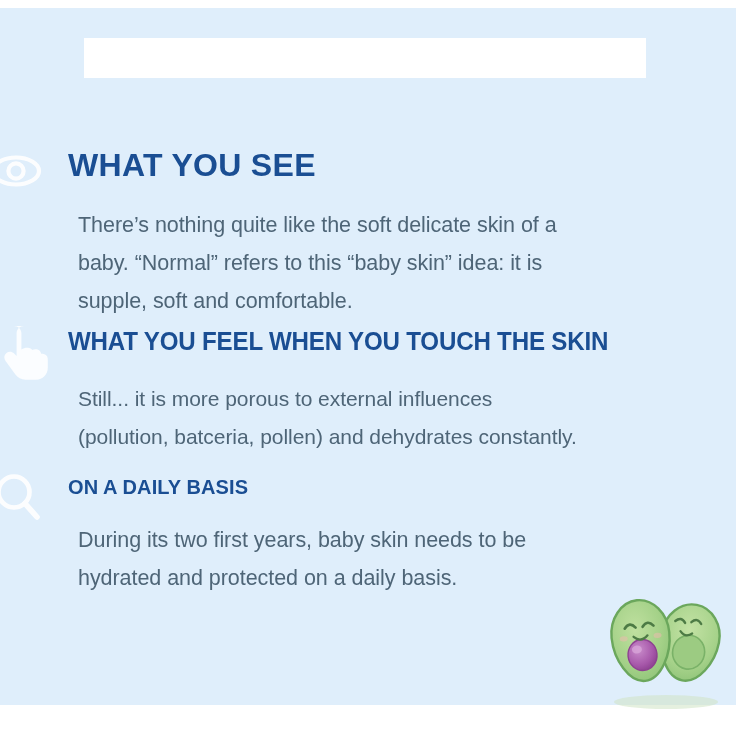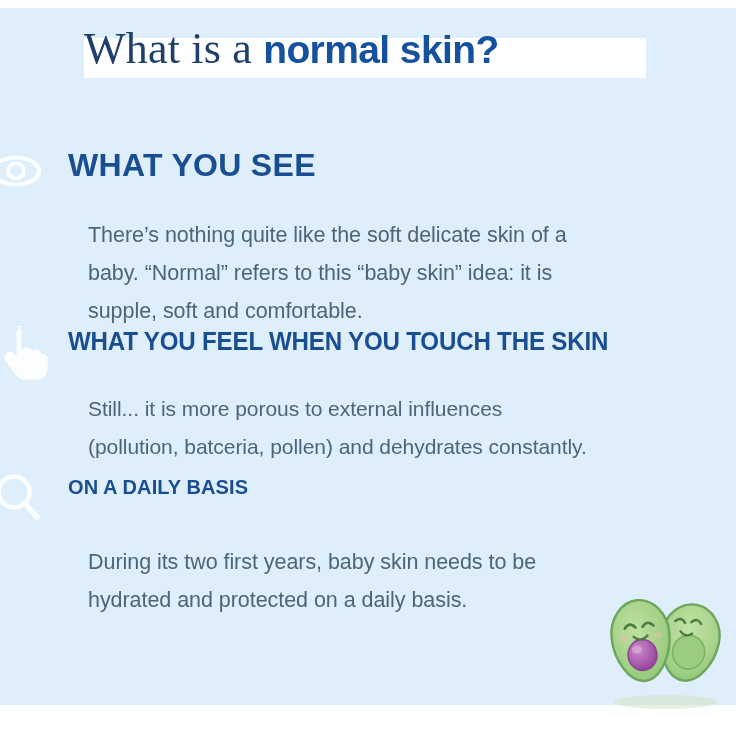--- a/index.html
+++ b/index.html
@@ -109,55 +109,52 @@
     transform-origin: left center;
   }
   #section-2 .sec-head {
     font-size: 20px;
     letter-spacing: 0.1px;
   }
 
   .sec-body {
     position: absolute;
     left: 70px;
-    margin: 18px;
+    margin: 8px;
     font-family: "Liberation Sans", sans-serif;
     font-weight: 400;
     font-size: 21.5px;
     line-height: 38px;
     color: #4e6577;
     letter-spacing: -0.05px;
     white-space: pre-line;
   }
   #section-0 .sec-body { top: 50px; width: 640px; }
   #section-1 .sec-body { top: 48px; width: 670px; font-size: 21px; }
-  #section-2 .sec-body { top: 55px; width: 620px; }
+  #section-2 .sec-body { top: 43px; width: 620px; }
 
   
   .avocados {
     position: absolute;
     left: 596px;
     top: 592px;
     width: 140px;
     height: 118px;
   }
 
   
 </style>
 </head>
 <body>
 
 <div id="infographic">
 
   <div class="panel"></div>
 
   <div class="title-band"></div>
-  <div class="title">
-    <span class="t-light">What is a </span><span class="t-bold">normal skin?</span>
-  </div>
 
   <div class="section" id="section-0">
     <span class="sec-icon">
       <svg viewBox="0 0 58 46" width="58" height="46" aria-hidden="true">
         <ellipse cx="24" cy="23" rx="23" ry="13.5" fill="none" stroke="#ffffff" stroke-width="4.2"></ellipse>
         <circle cx="24" cy="23" r="7.6" fill="none" stroke="#ffffff" stroke-width="4.2"></circle>
       </svg>
     </span>
     <h2 class="sec-head">WHAT YOU SEE</h2>
     <p class="sec-body">There’s nothing quite like the soft delicate skin of a

